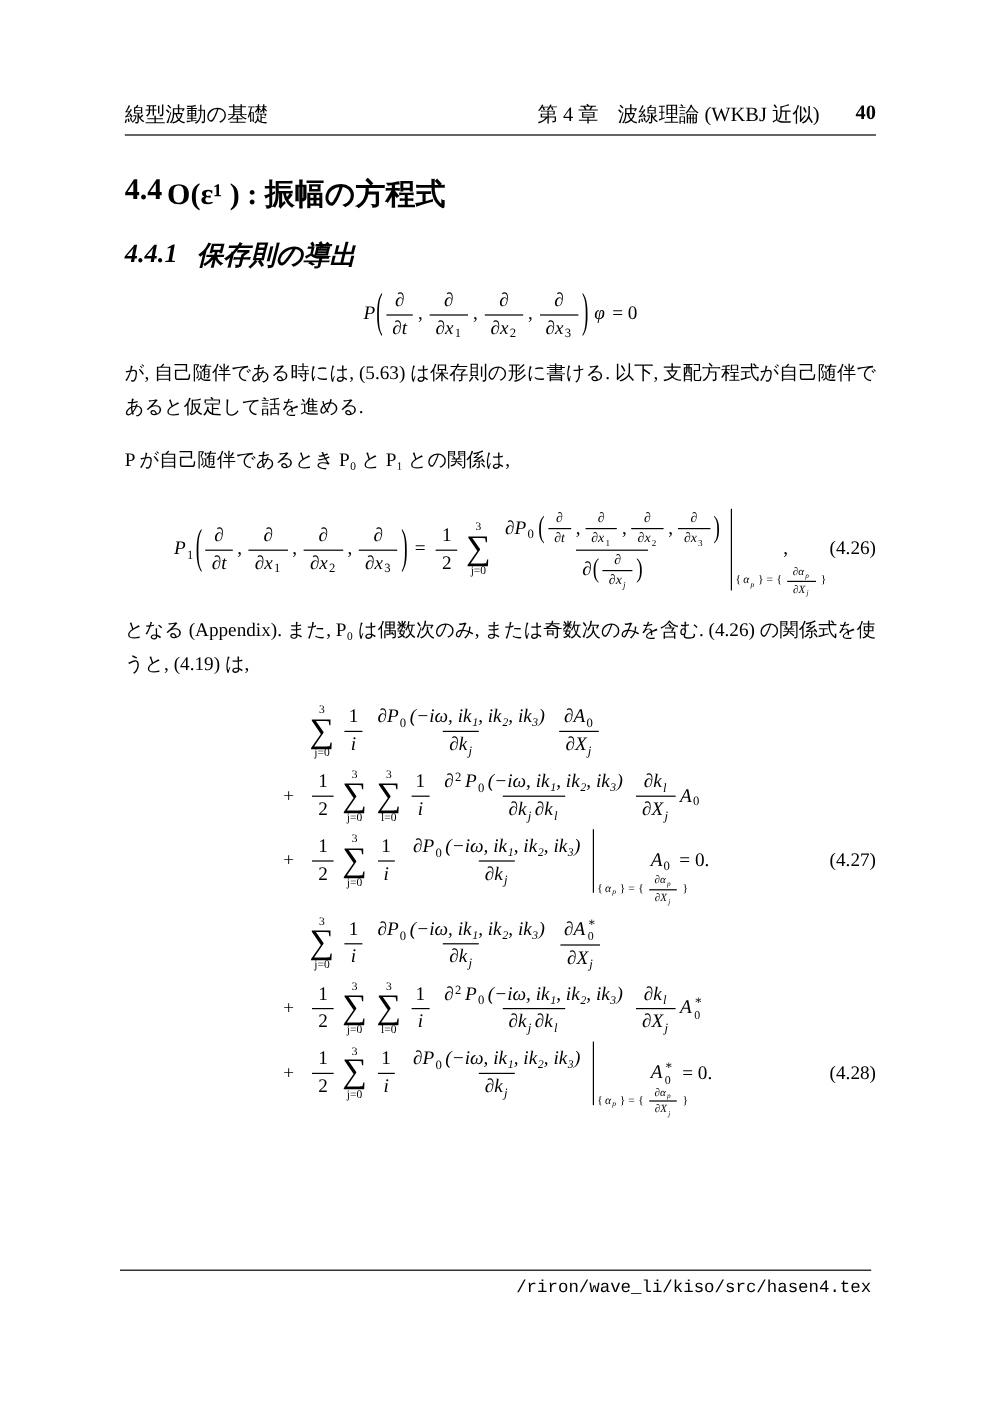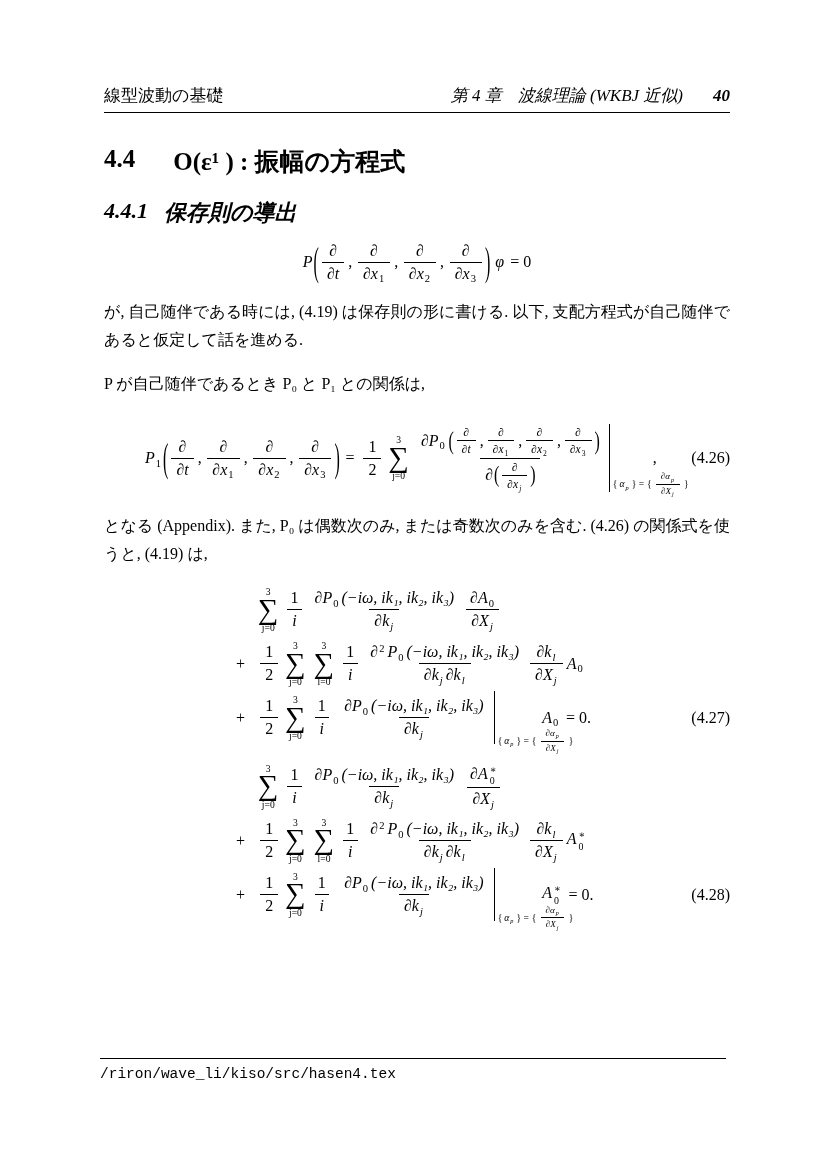--- a/index.html
+++ b/index.html
@@ -7,28 +7,28 @@
     position:relative;width:826px;height:1169px;background:#ffffff;color:#000;
     font-family:"Liberation Serif","DejaVu Serif",serif;overflow:hidden;
   }
   .content{position:absolute;left:104px;top:0;width:626px;}
 
   
   .running-header{
     margin-top:84px;display:flex;justify-content:space-between;align-items:baseline;
     font-size:17px;padding-bottom:5px;border-bottom:1.5px solid #000;
   }
-  .hdr-right{display:flex;align-items:center;font-style:italic;}
+  .hdr-right{display:flex;align-items:flex-start;}
   .hdr-chapter{margin-right:16px;}
   .hdr-chapter-title{margin-right:30px;}
   .hdr-page{font-weight:bold;}
 
   
   .section{margin:32px 0 0;font-size:25px;font-weight:bold;display:flex;}
-  .section .sec-num{margin-right:38px;}
+  .section .sec-num{margin-right:4px;}
   .subsection{margin:20px 0 0;font-size:22px;font-weight:bold;display:flex;font-style:italic;}
   .subsection .sec-num{margin-right:16px;}
 
   
   p.body{
     margin:10px 0 0;font-size:16px;line-height:28px;text-align:justify;
   }
   p.body.gap{margin-top:16px;}
 
   
@@ -62,21 +62,21 @@
   .mbig{display:inline-block;line-height:1;transform-origin:50% 50%;}
   .meval{position:relative;display:inline-flex;align-items:center;margin-left:2px;}
   .mbar{display:inline-block;width:1.2px;background:#000;}
   .mesub{position:absolute;left:3px;top:70%;font-size:0.6em;display:inline-flex;align-items:center;white-space:nowrap;}
   .mesub .mfrac{font-size:0.95em;}
 
   
   .running-footer{
     position:absolute;left:100px;width:626px;top:1058px;
     border-top:1px solid #000;padding-top:7px;
-    display:flex;justify-content:space-between;align-items:flex-end;font-size:16px;
+    display:flex;justify-content:space-between;align-items:flex-end;font-size:16px;flex-direction:column;
   }
   .footer-path{font-family:"Liberation Mono","DejaVu Sans Mono",monospace;font-size:14.5px;}
 </style>
 </head>
 <body>
 
 <div class="page">
   <div class="content">
 
     <div class="running-header">
@@ -146,21 +146,21 @@
           <span class="mbigw">
             <span class="mbig" style="transform: scaleY(2.5);">)</span>
           </span>
           <span class="msp" style="width: 0.25em;"></span>
           <span class="matom mi"><span>φ</span></span>
           <span class="msp" style="width: 0.25em;"></span>
           <span class="matom"><span>= 0</span></span>
         </span>
     </div>
 
-    <p class="body">が, 自己随伴である時には, (4.19) は保存則の形に書ける. 以下, 支配方程式が自己随伴であると仮定して話を進める.</p>
+    <p class="body">が, 自己随伴である時には, (5.63) は保存則の形に書ける. 以下, 支配方程式が自己随伴であると仮定して話を進める.</p>
 
     <p class="body gap">P が自己随伴であるとき P₀ と P₁ との関係は,</p>
 
     <div class="eq eq426" style="margin-top:14px;">
       <span class="eq-body" data-math="equations.eq426.tokens">
           <span class="matom mi"><span>P</span><sub><span class="matom"><span>1</span></span></sub></span>
           <span class="mbigw">
             <span class="mbig" style="transform: scaleY(2.5);">(</span>
           </span>
           <span class="mfrac">

